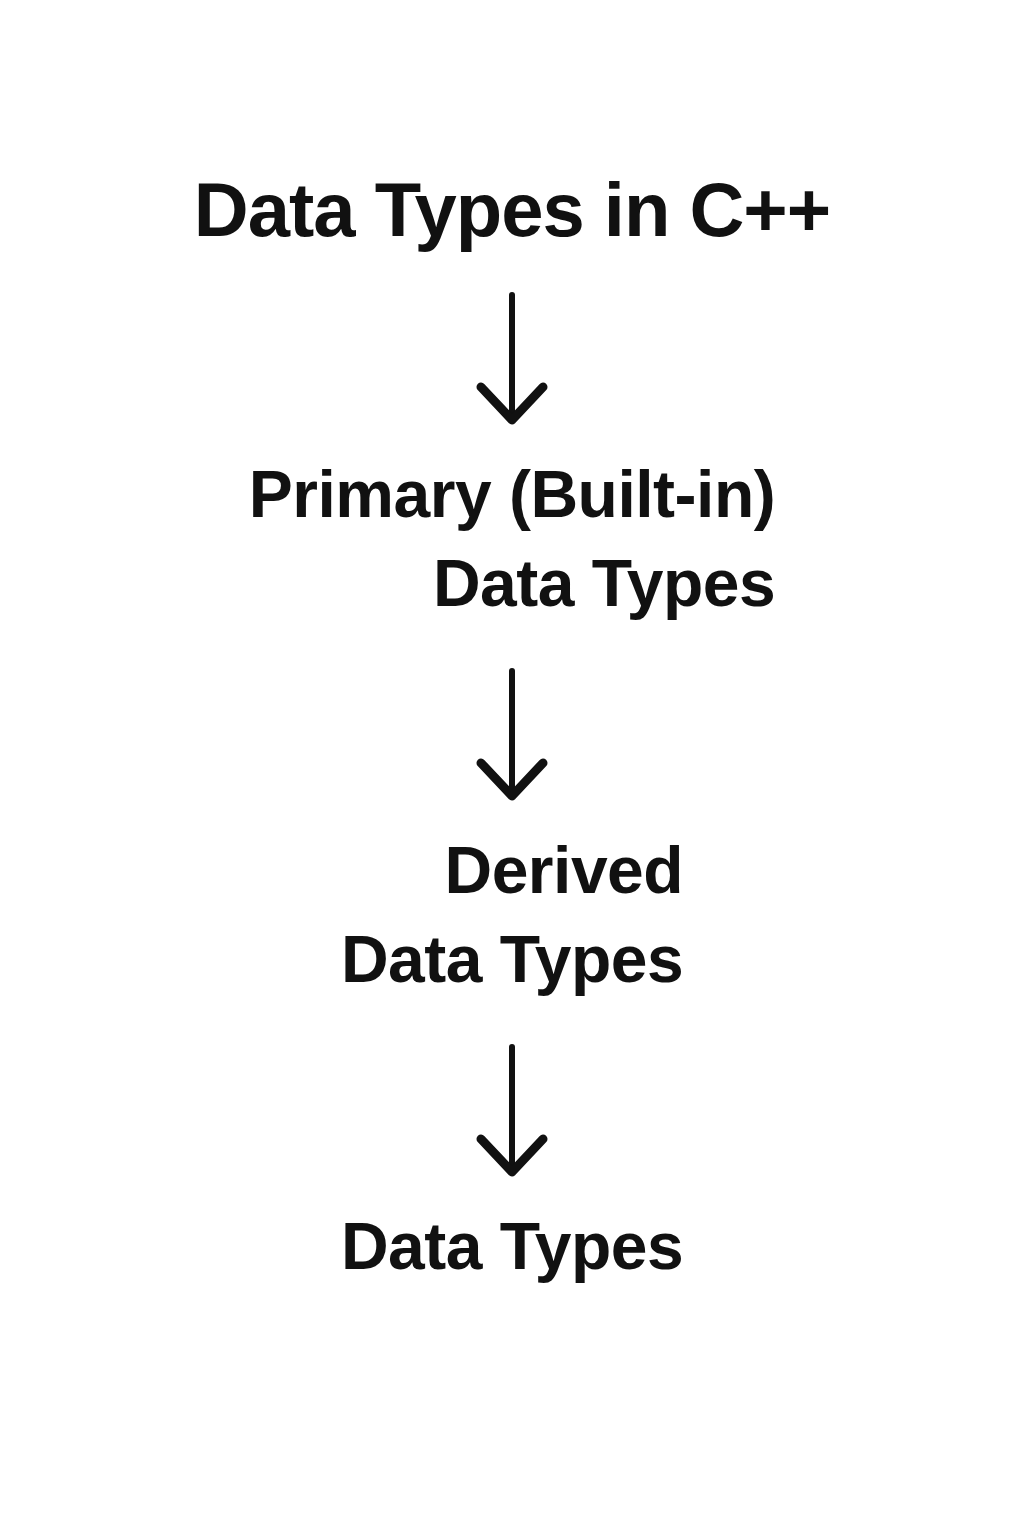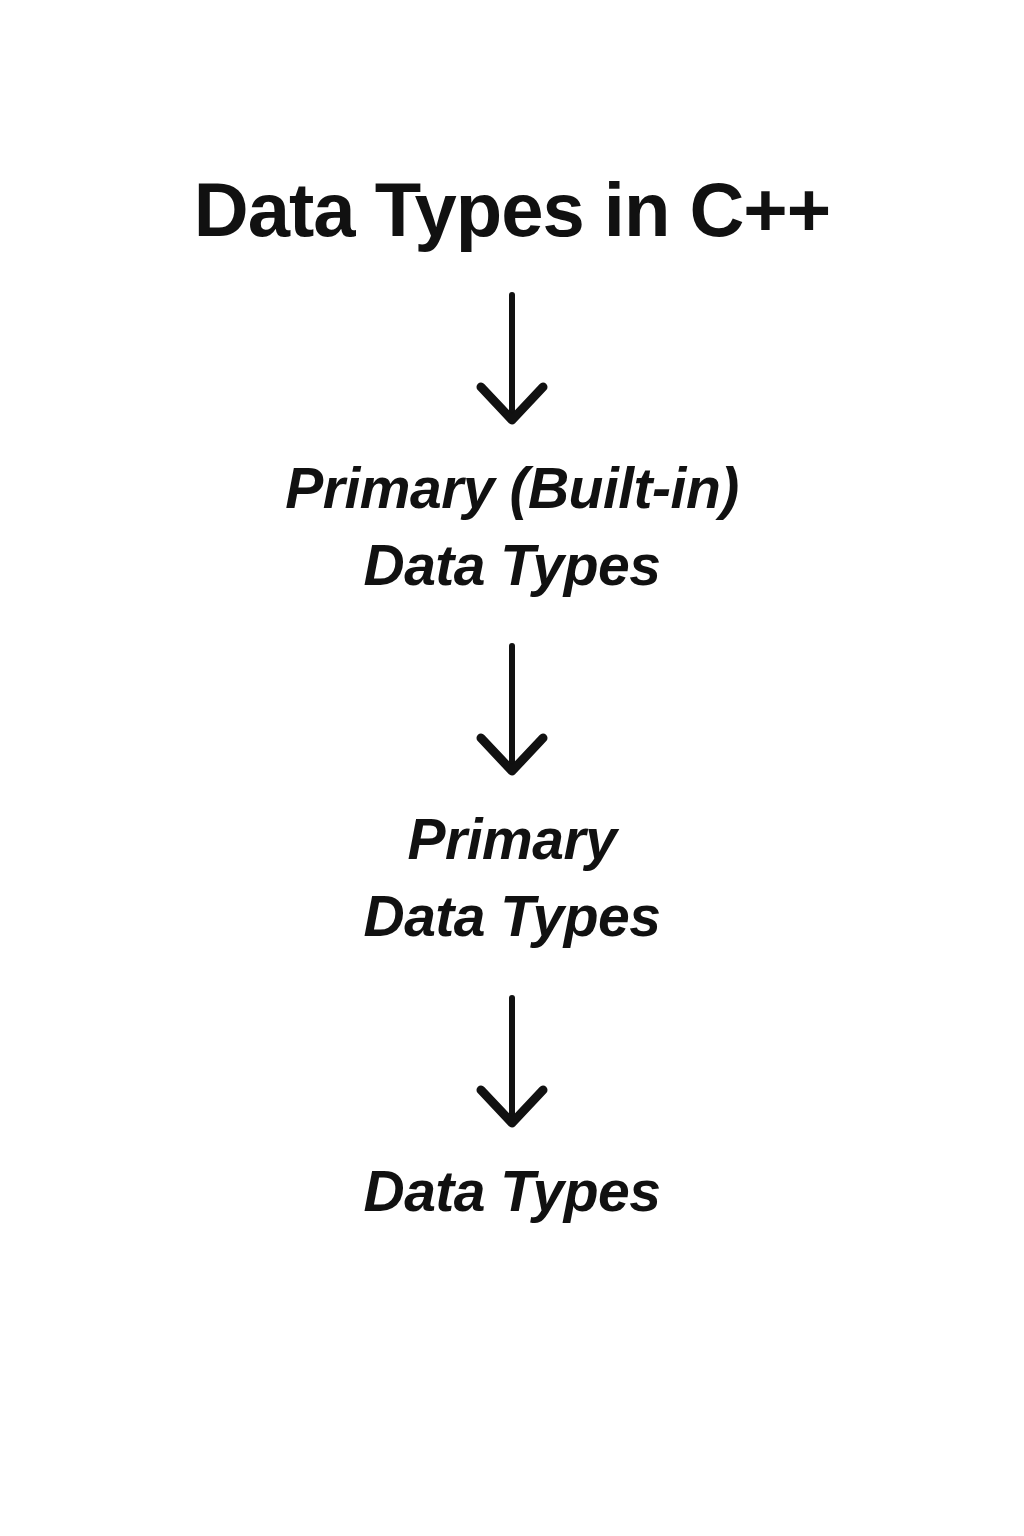--- a/index.html
+++ b/index.html
@@ -31,27 +31,26 @@
     text-align: center;
     white-space: nowrap;
   }
   .arrow {
     display: block;
     margin-top: 38px;
     margin-bottom: 22px;
     flex: 0 0 auto;
   }
   .node {
-    text-align: center;
-    font-size: 57px;
+    text-align: right;
+    font-size: 66px;
     font-weight: 700;
     letter-spacing: -0.5px;
     line-height: 1.35;
     white-space: nowrap;
-    font-style: italic;
   }
   .node .line {
     display: block;
   }
 </style>
 </head>
 <body>
 
 <div class="diagram">
 
@@ -66,21 +65,21 @@
     <span class="line">Primary (Built-in)</span>
     <span class="line">Data Types</span>
   </div>
 
   <svg class="arrow" width="120" height="138" viewBox="0 0 120 138" xmlns="http://www.w3.org/2000/svg">
     <line x1="60" y1="5" x2="60" y2="127" stroke="#111111" stroke-width="6" stroke-linecap="round"></line>
     <polyline points="29,97 60,130 91,97" fill="none" stroke="#111111" stroke-width="9" stroke-linecap="round" stroke-linejoin="round"></polyline>
   </svg>
 
   <div class="node">
-    <span class="line">Primary</span>
+    <span class="line">Derived</span>
     <span class="line">Data Types</span>
   </div>
 
   <svg class="arrow" width="120" height="138" viewBox="0 0 120 138" xmlns="http://www.w3.org/2000/svg">
     <line x1="60" y1="5" x2="60" y2="127" stroke="#111111" stroke-width="6" stroke-linecap="round"></line>
     <polyline points="29,97 60,130 91,97" fill="none" stroke="#111111" stroke-width="9" stroke-linecap="round" stroke-linejoin="round"></polyline>
   </svg>
 
   <div class="node">
     <span class="line">Data Types</span>

